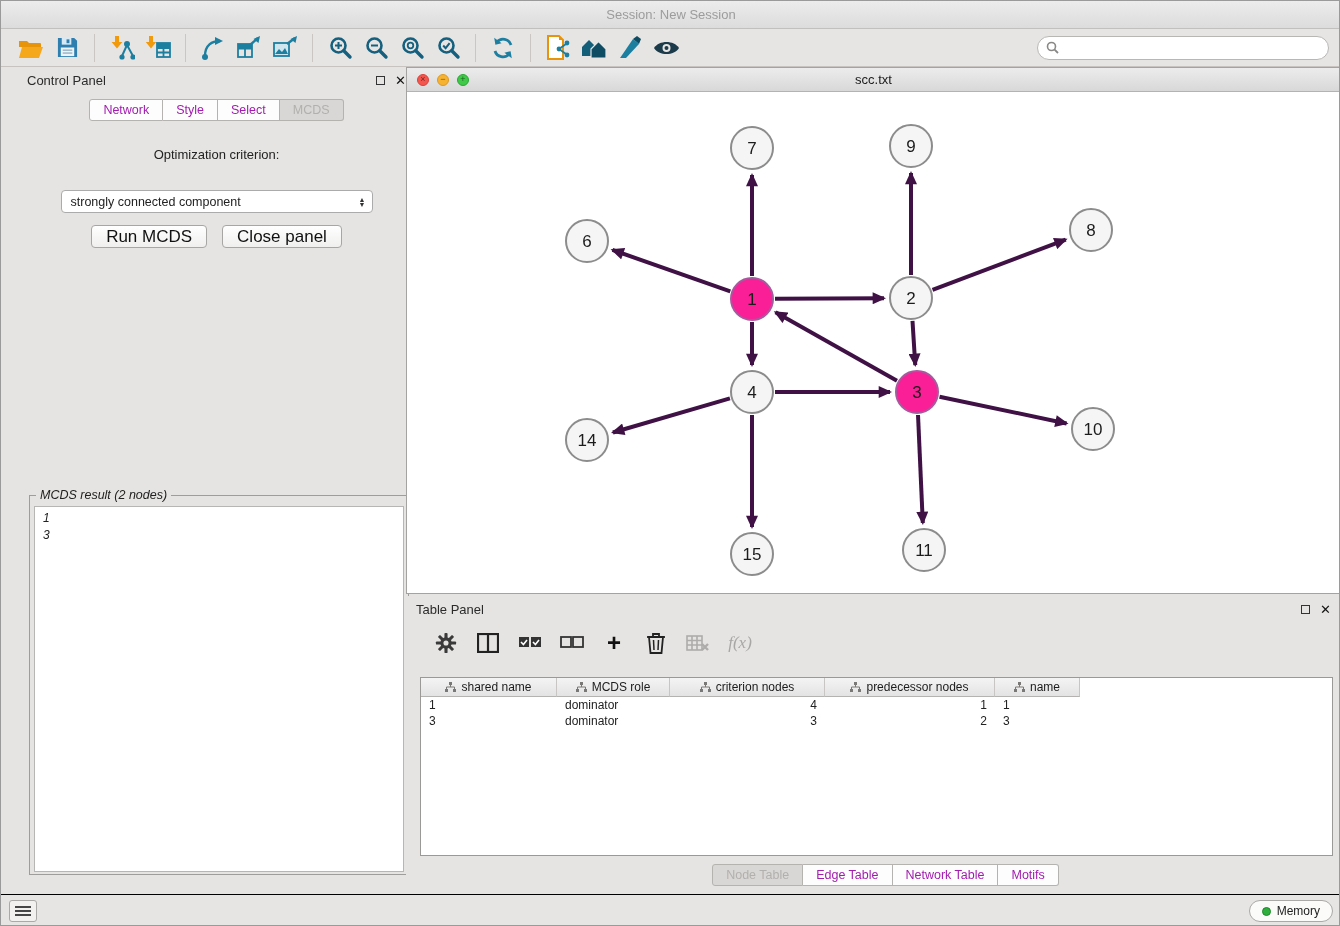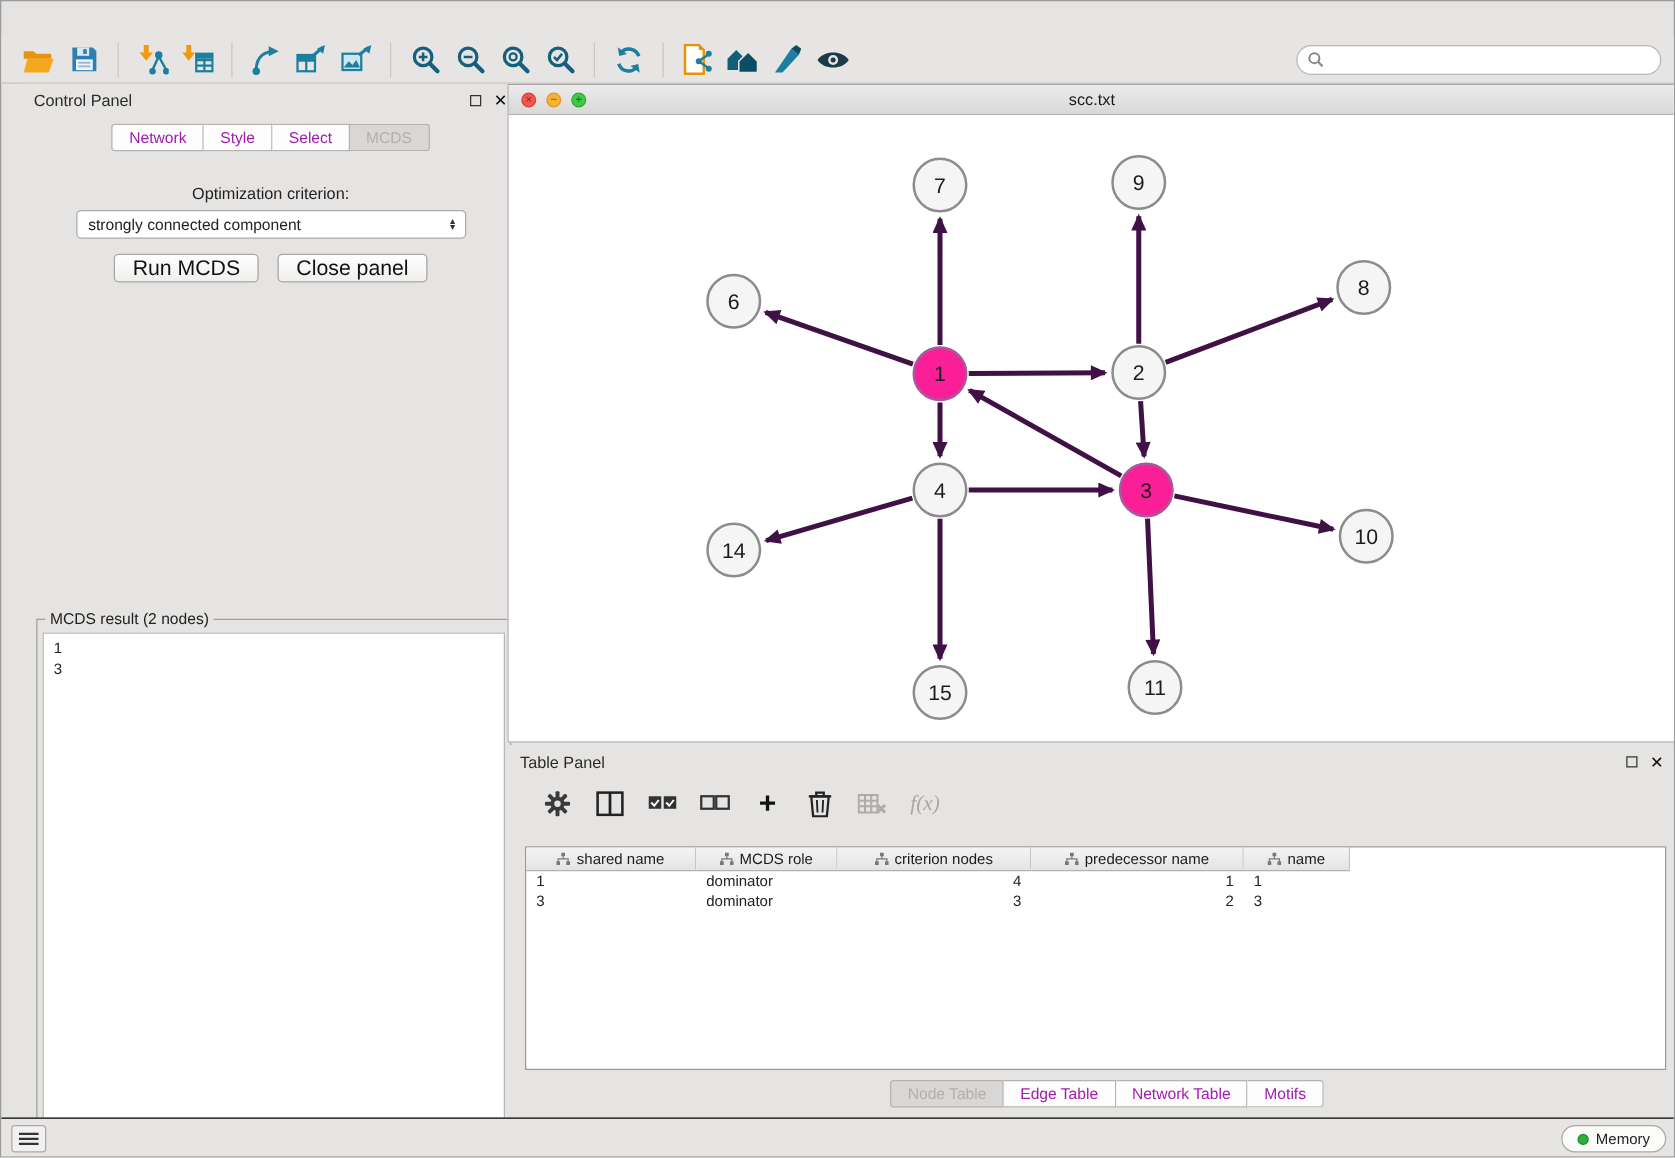--- a/index.html
+++ b/index.html
@@ -26,28 +26,28 @@
   .panel-head { height:26px; display:flex; align-items:center; padding:0 10px; color:#2b2b2b; font-size:13px; }
   .panel-controls { margin-left:auto; display:flex; align-items:center; gap:10px; }
   .restore-box { width:9px; height:9px; border:1.5px solid #333; display:inline-block; }
   .close-x { font-size:13px; font-weight:bold; color:#111; line-height:1; }
   .tabrow { display:flex; justify-content:center; margin-top:6px; }
   .tab { border:1px solid #b5b3b0; border-left:none; background:#fdfdfd; padding:3px 13px; font-size:12.5px; color:#a21caf; }
   .tab:first-child { border-left:1px solid #b5b3b0; border-radius:3px 0 0 3px; }
   .tab:last-child { border-radius:0 3px 3px 0; }
   .tab.active { background:#d9d7d5; color:#b2b0ae; }
   .opt-label { text-align:center; margin-top:26px; font-size:13px; }
-  .combo { margin:6px auto 0; width:312px; height:23px; background:#fff; border:1px solid #ababab; border-radius:4px;
+  .combo { margin:28px auto 0; width:312px; height:23px; background:#fff; border:1px solid #ababab; border-radius:4px;
     display:flex; align-items:center; padding:0 6px 0 9px; font-size:12.5px; }
   .combo .arrows { margin-left:auto; display:flex; flex-direction:column; line-height:5px; font-size:8px; color:#333; }
   .btnrow { display:flex; justify-content:center; gap:15px; margin-top:12px; }
   .pbtn { height:23px; padding:0 14px; background:linear-gradient(#ffffff,#f0efee); border:1px solid #a8a6a4;
     border-radius:4px; font-size:17px; color:#111; display:flex; align-items:center; }
-  .result-box { position:absolute; left:12px; top:428px; width:380px; height:432px;
-    border:1px solid #9f9d9b; padding:10px 4px 2px 4px; }
+  .result-box { position:absolute; left:12px; top:428px; width:380px; height:380px;
+    border:1px solid #9f9d9b; padding:10px 4px 2px 4px;font-style:italic; }
   .result-legend { position:absolute; top:-8px; left:6px; background:#e6e4e2; padding:0 4px; font-size:12.5px; }
   .result-inner { width:100%; height:100%; background:#fff; border:1px solid #b8b6b4; padding:3px 8px; overflow:auto; }
   .result-line { font-size:12px; line-height:17px; }
 
   
   .net-window { position:absolute; left:405px; top:66px; width:935px; height:527px;
     border:1px solid #a5a3a1; background:#fff; }
   .net-title { height:24px; background:linear-gradient(#ececec,#d8d8d8); border-bottom:1px solid #b5b3b1;
     display:flex; align-items:center; position:relative; font-size:13px; color:#1a1a1a; }
   .net-title .tl { position:absolute; left:10px; display:flex; gap:8px; }
@@ -82,20 +82,23 @@
     display:flex; align-items:center; gap:6px; padding:0 12px; font-size:12px; }
   .gdot { width:9px; height:9px; border-radius:50%; background:#2fae3d; border:1px solid #1d8a2a; }
 
   svg.ic { display:block; }
 </style>
 </head>
 <body>
 
 <div class="app">
 
+  <div class="titlebar">
+    <span>Session: New Session</span>
+  </div>
 
   <div class="toolbar">
     <div class="tbtn">
       <svg class="ic" width="26" height="22" viewBox="0 0 26 22">
           <path d="M1 4 h8 l2 2 h11 a1 1 0 0 1 1 1 v3 H1 Z" fill="#e8940a"></path>
           <path d="M4 10 h21 l-4 11 H1 Z" fill="#f6a81c"></path>
         </svg>
     </div>
     <div class="tbtn">
       <svg class="ic" width="23" height="23" viewBox="0 0 24 24">
@@ -456,21 +459,21 @@
           </div>
           <div class="th" style="width: 170px;">
             <svg width="11" height="10" viewBox="0 0 11 10">
               <g fill="#7a7876">
                 <rect x="4" y="0" width="3" height="3"></rect>
                 <rect x="0" y="7" width="3" height="3"></rect>
                 <rect x="8" y="7" width="3" height="3"></rect>
               </g>
               <path d="M5.5 3 v2 M1.5 7 v-2 h8 v2" stroke="#7a7876" fill="none"></path>
             </svg>
-            <span>predecessor name</span>
+            <span>predecessor nodes</span>
           </div>
           <div class="th" style="width: 85px;">
             <svg width="11" height="10" viewBox="0 0 11 10">
               <g fill="#7a7876">
                 <rect x="4" y="0" width="3" height="3"></rect>
                 <rect x="0" y="7" width="3" height="3"></rect>
                 <rect x="8" y="7" width="3" height="3"></rect>
               </g>
               <path d="M5.5 3 v2 M1.5 7 v-2 h8 v2" stroke="#7a7876" fill="none"></path>
             </svg>

